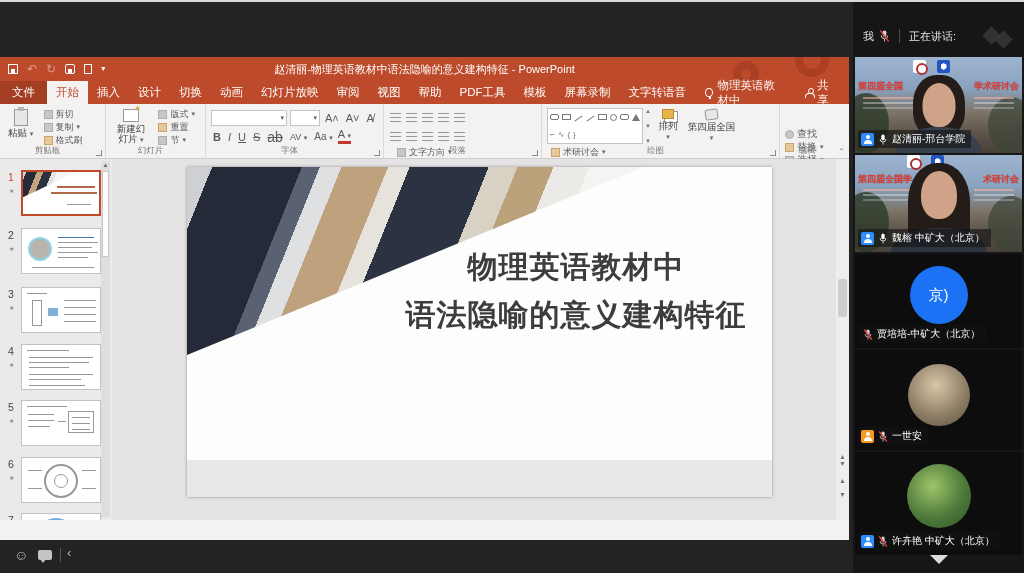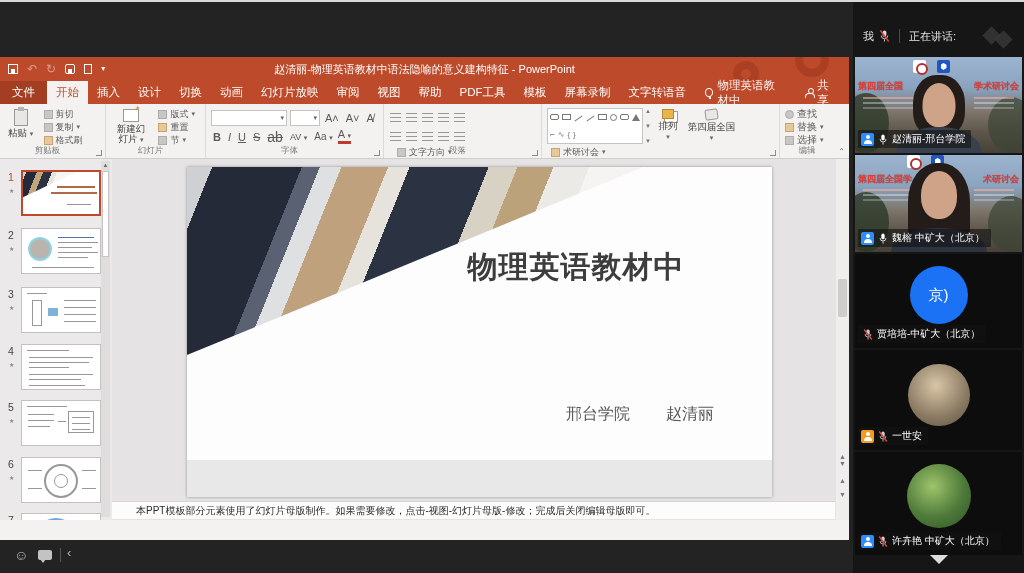--- a/index.html
+++ b/index.html
@@ -369,25 +369,26 @@
             <span class="mi"></span>
             <span>形状轮廓</span> 
             <span class="arrow">▾</span>
           </span>
         <span class="smallbtn">
             <span class="mi"></span>
             <span>形状效果</span> 
             <span class="arrow">▾</span>
           </span>
       </span>
+      <span class="rgroup-label">绘图</span>
       <span class="launcher"></span>
     </div>
 
     <div class="rgroup" style="width:64px; border-right:none;">
-      <span class="smallcol" style="margin-left:0;">
+      <span class="smallcol" style="margin-left:0;margin-top:20px;">
         <span class="smallbtn" style="font-size:10px;">
             <span class="mi" style="border-radius:50%;"></span>
             <span>查找</span>
           </span>
         <span class="smallbtn" style="font-size:10px;">
             <span class="mi warm"></span>
             <span>替换</span> 
             <span class="arrow">▾</span>
           </span>
         <span class="smallbtn" style="font-size:10px;">
@@ -485,26 +486,23 @@
         <span class="sthumb"></span>
       </div>
     </div>
 
     <div id="mainarea">
       <div id="canvas">
         <div id="slide-photo"></div>
         <div id="slide-grayband"></div>
         <div id="slide-title">
           <div>物理英语教材中</div>
+          <div>语法隐喻的意义建构特征</div>
         </div>
-        <div id="slide-sub">
-          <span>邢台学院</span><span class="gap"></span><span>赵清丽</span>
-        </div>
-      </div>
-      <div id="notebar">本PPT模板部分元素使用了幻灯片母版制作。如果需要修改，点击-视图-幻灯片母版-修改；完成后关闭编辑母版即可。</div>
+      </div>
       <div id="main-scroll">
         <span class="mthumb"></span>
         <span class="nav-btn" style="top:294px;">▲<br>▼</span>
         <span class="nav-btn" style="top:318px;">▲</span>
         <span class="nav-btn" style="top:332px;">▼</span>
       </div>
     </div>
 
   </div>
 </div>

